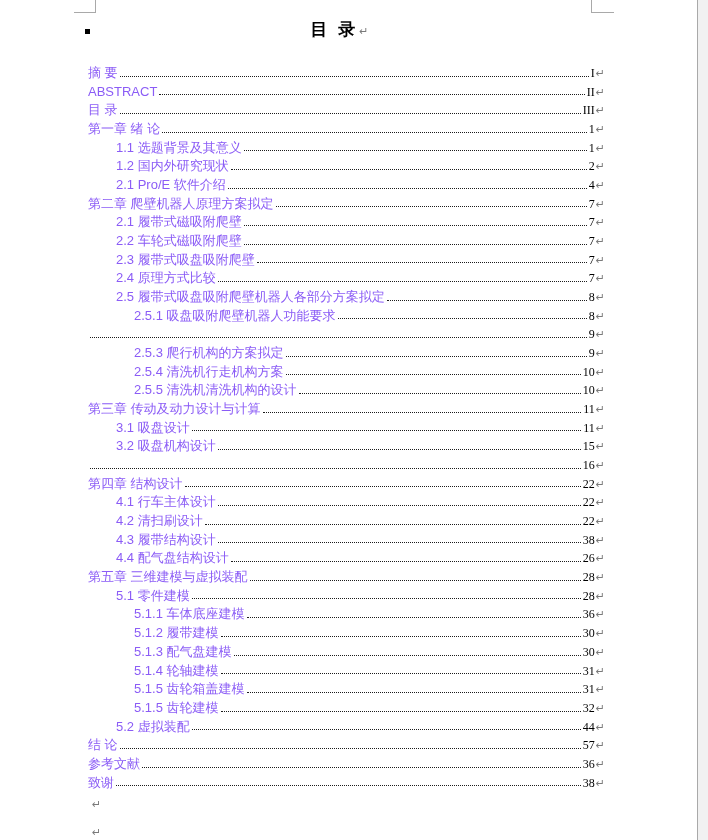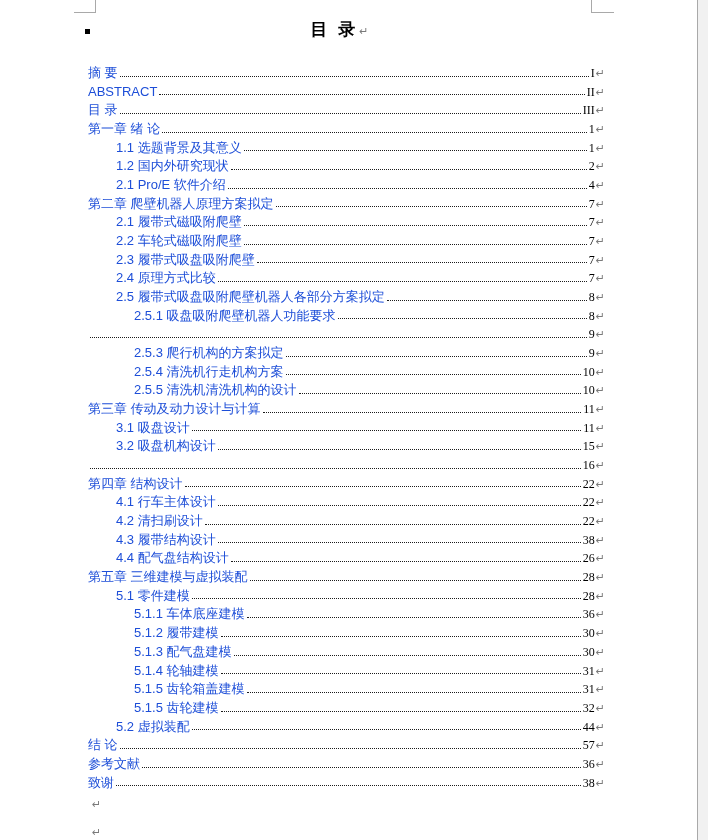--- a/index.html
+++ b/index.html
@@ -59,21 +59,21 @@
   .toc{
     position:absolute;left:88px;top:64px;width:503px;
   }
   .row{
     display:flex;align-items:baseline;
     height:18.68px;line-height:18.68px;
     white-space:nowrap;
   }
   .row .label{
     flex:0 0 auto;
-    font-size:13px;color:#1d4ed8;
+    font-size:13px;color:#8b5cf6;
     font-family:"Liberation Sans",sans-serif;
   }
   .row.lvl1 .label{padding-left:28px;}
   .row.lvl2 .label{padding-left:46px;}
   .leader{
     flex:1 1 auto;
     border-bottom:1px dotted #1c1c1c;
     align-self:flex-end;
     margin:0 2px 6px 2px;
     min-width:8px;

